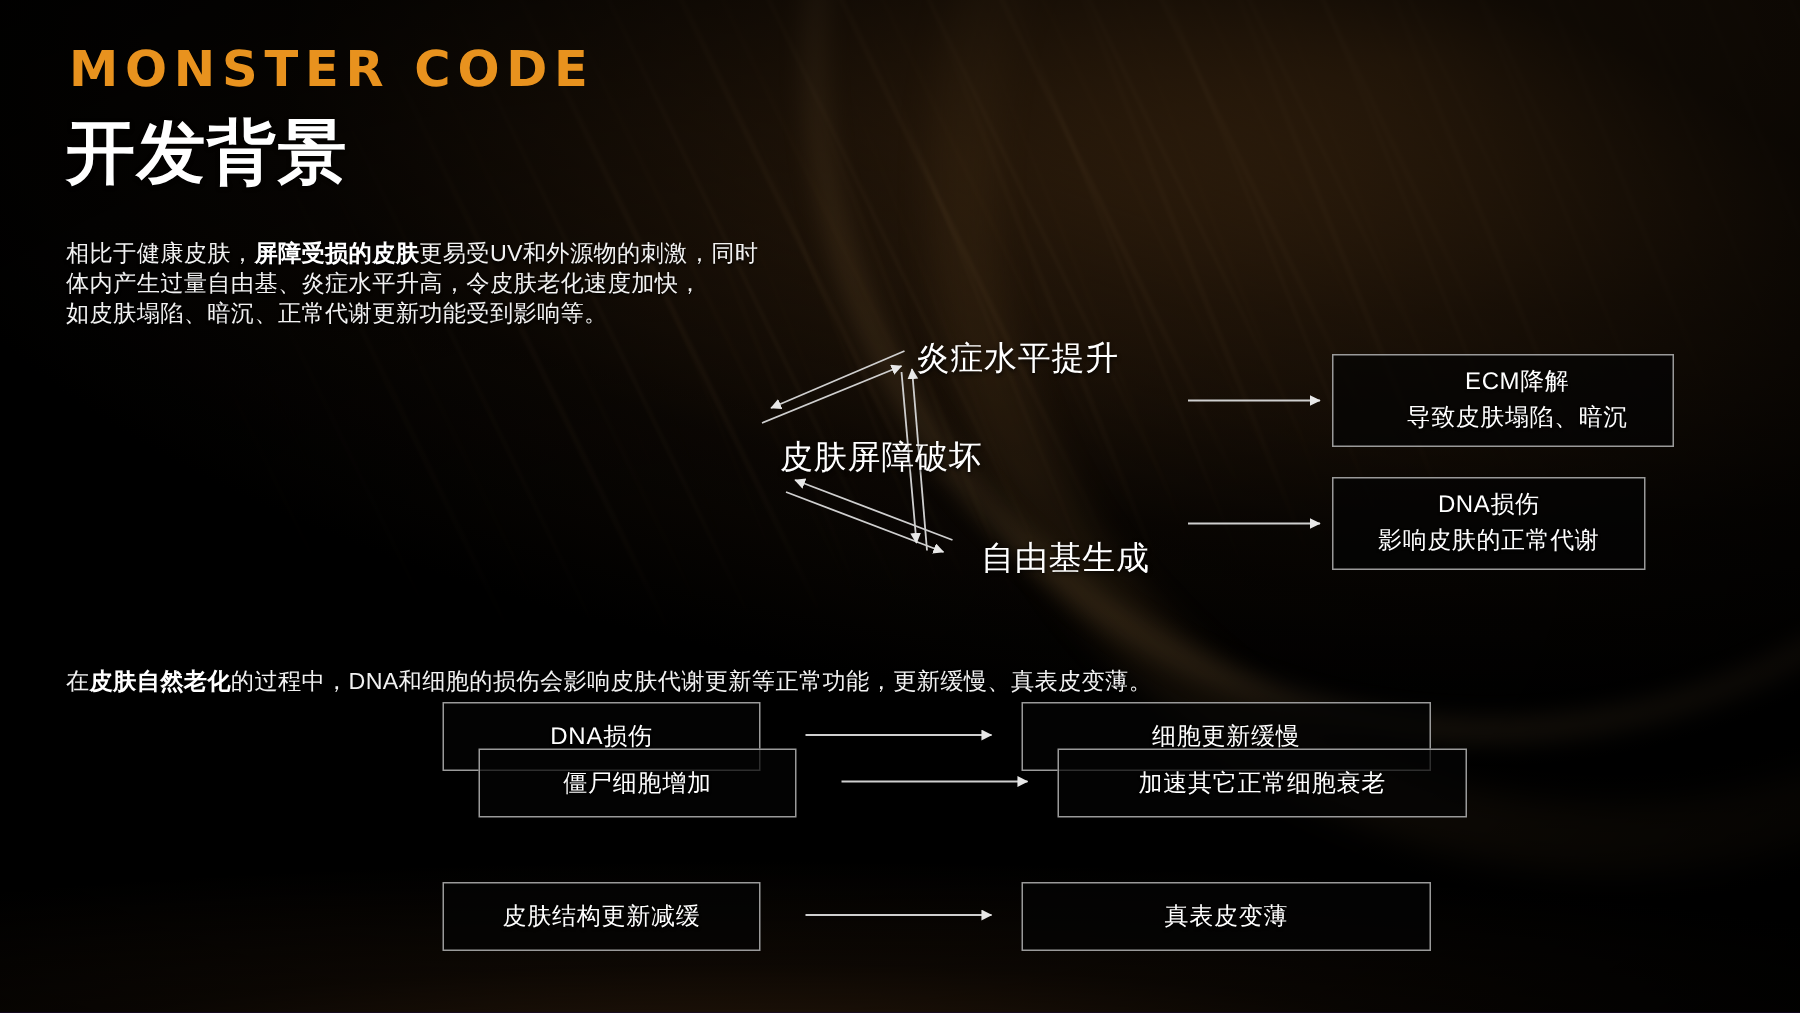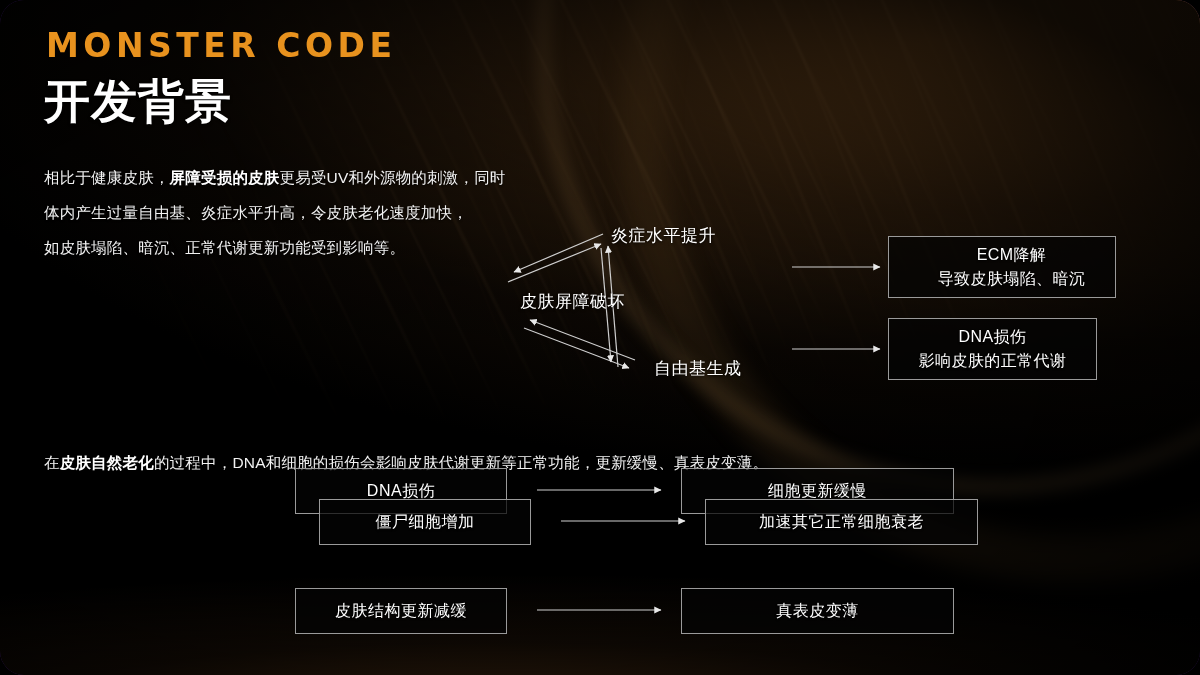--- a/index.html
+++ b/index.html
@@ -9,21 +9,20 @@
   }
   body {
     font-family: "Liberation Sans", "DejaVu Sans", sans-serif;
   }
   #slide {
     position: relative;
     width: 1200px;
     height: 675px;
     overflow: hidden;
     background: #4c1d95;
-    border-radius: 24px;
   }
   
   .bg-base {
     position: absolute;
     inset: 0;
     background:
       radial-gradient(120% 90% at 78% 6%, rgba(120,76,30,0.95) 0%, rgba(70,44,18,0.70) 28%, rgba(26,16,7,0.45) 52%, rgba(0,0,0,0) 72%),
       radial-gradient(90% 70% at 95% 0%, rgba(160,104,40,0.55) 0%, rgba(40,24,10,0.25) 45%, rgba(0,0,0,0) 70%),
       #000000;
   }
@@ -125,36 +124,36 @@
     color: #ffffff;
     letter-spacing: 1px;
     white-space: nowrap;
     text-shadow: 0 1px 3px rgba(0,0,0,0.9);
   }
 
   .para {
     position: absolute;
     color: #f2f2f2;
     font-size: 15.5px;
-    line-height: 35px;
+    line-height: 20px;
     letter-spacing: 0.2px;
     white-space: pre-line;
     text-shadow: 0 1px 2px rgba(0,0,0,0.85);
   }
   .para b { font-weight: 700; color: #ffffff; }
   #para-intro { left: 44px; top: 160px; width: 620px; }
   #para-aging { left: 44px; top: 411px; width: 1000px; font-size: 15.5px; margin-top: 34px; }
 
   
   .cycle { position: absolute; left: 470px; top: 212px; width: 330px; height: 190px; }
   .cycle svg { position: absolute; left: 0; top: 0; }
   .node {
     position: absolute;
     color: #ffffff;
-    font-size: 17px;
+    font-size: 22px;
     font-weight: 400;
     white-space: nowrap;
     letter-spacing: 0.5px;
     text-shadow: 0 1px 3px rgba(0,0,0,0.9);
   }
   #node-inflammation { left: 141px; top: 12px; }
   #node-barrier      { left: 50px;  top: 78px; }
   #node-radicals     { left: 184px; top: 145px; }
 
   

